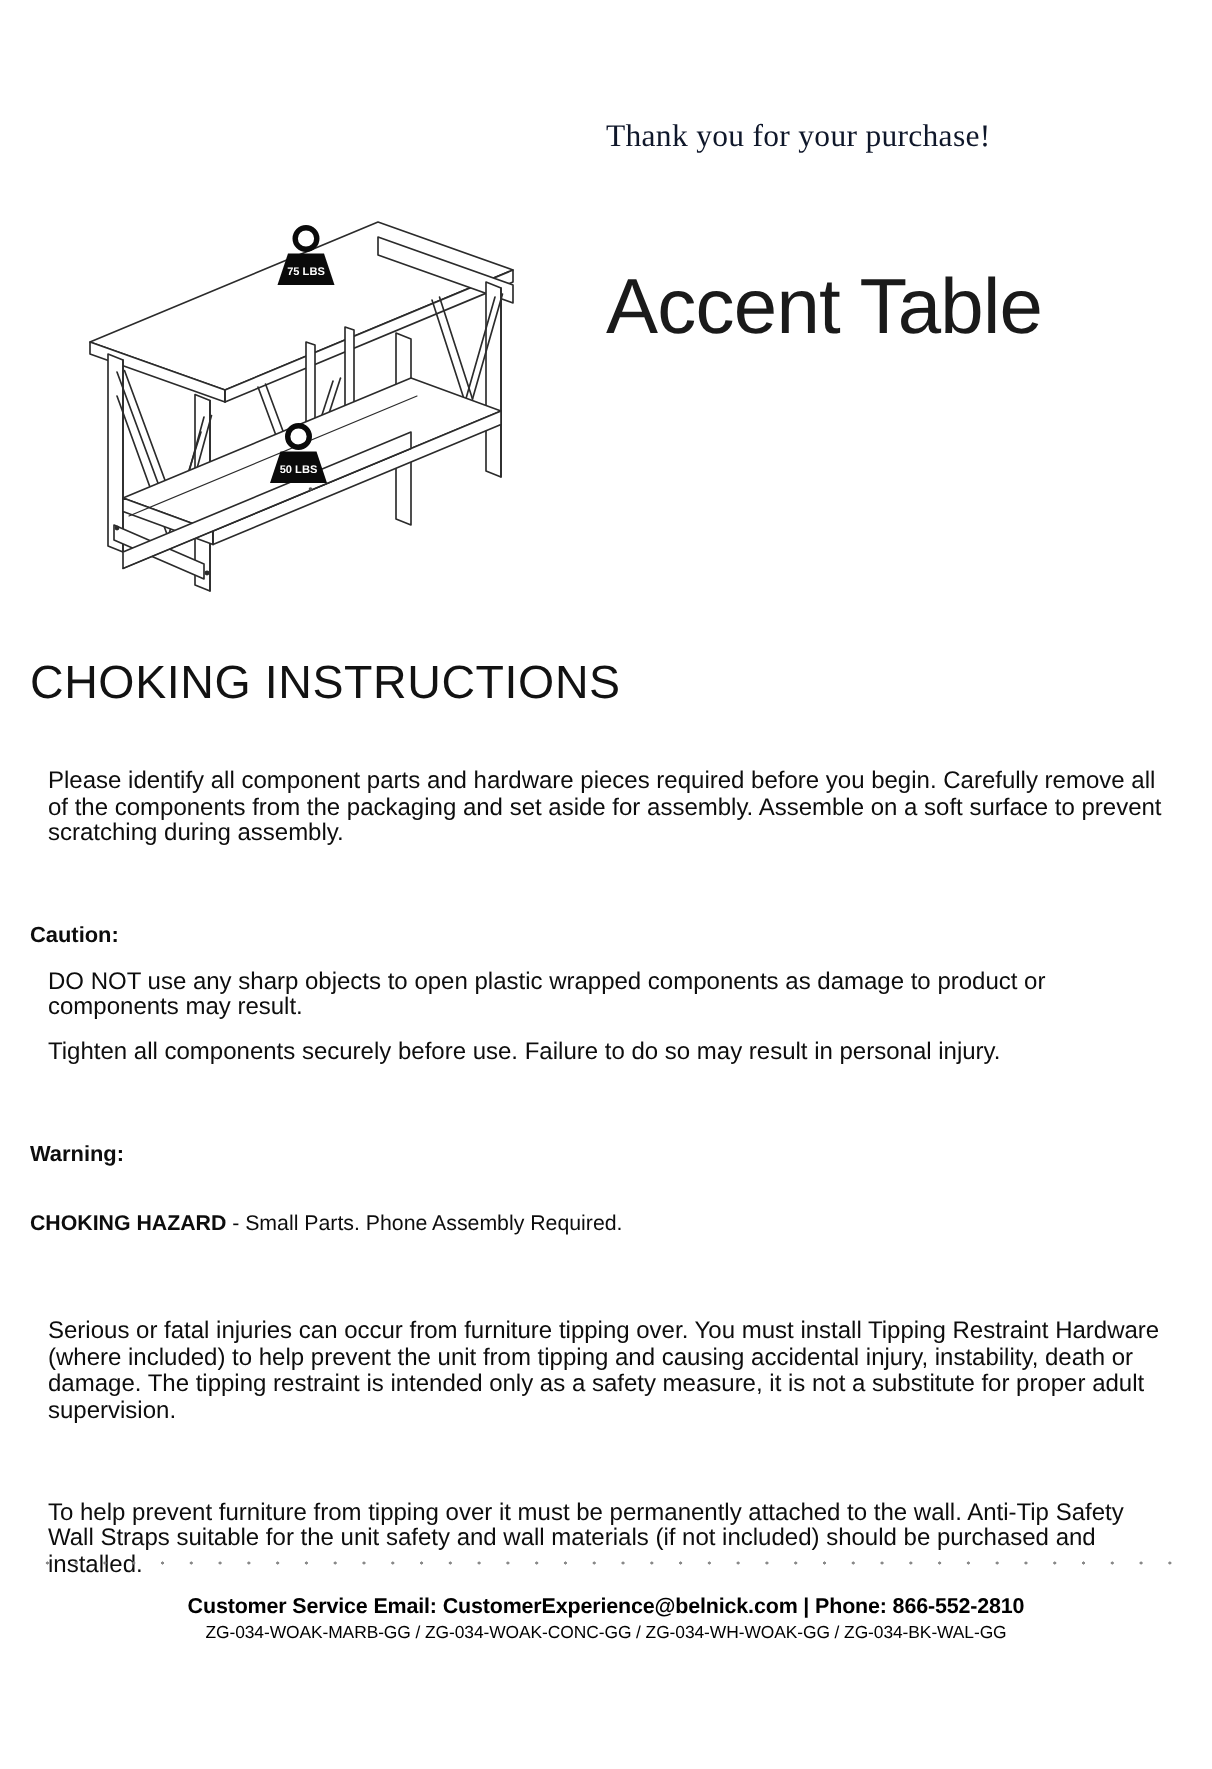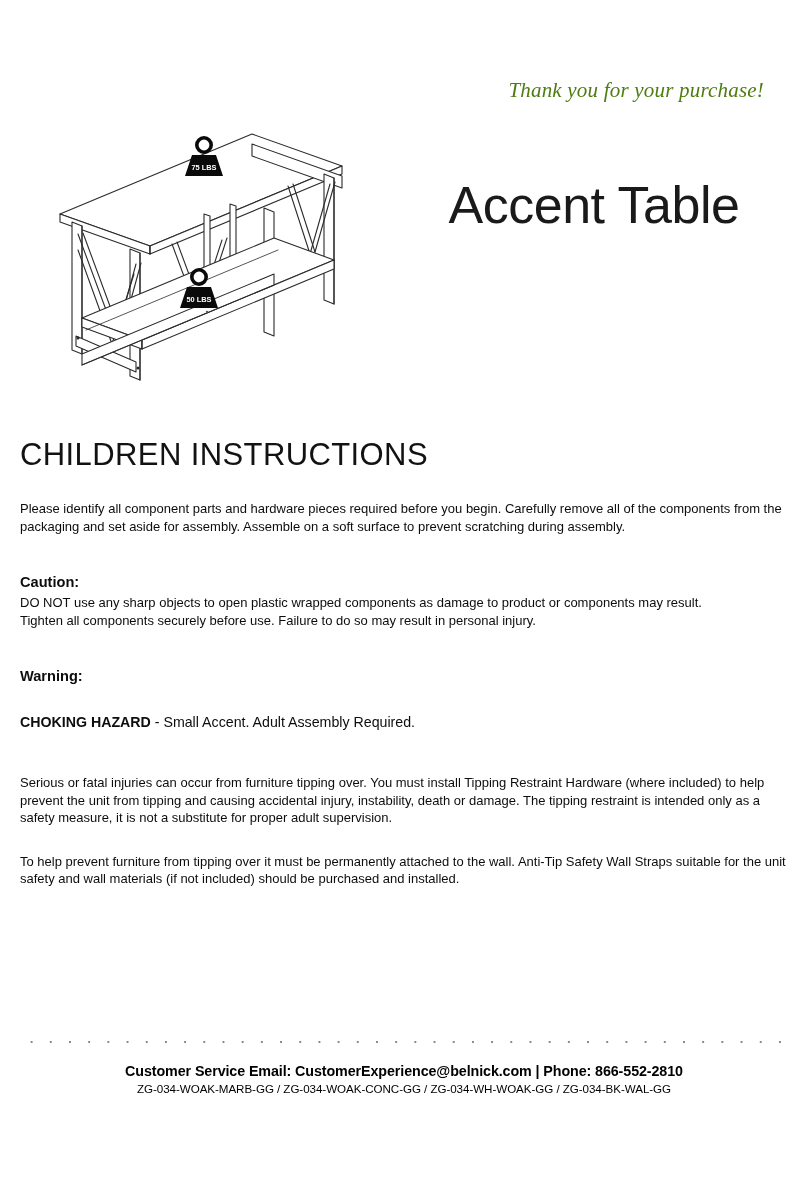--- a/index.html
+++ b/index.html
@@ -30,47 +30,46 @@
     top: 0;
     width: 808px;
     height: 420px;
   }
 
   .thankyou {
     position: absolute;
     left: 404px;
     top: 78px;
     width: 360px;
-    text-align: right;
+    text-align: left;
     font-family: "Liberation Serif", serif;
-    font-style: italic;
     font-size: 21px;
     letter-spacing: 0.2px;
-    color: #4d7c0f;
+    color: #0f172a;
     white-space: nowrap;
   }
 
   .product-title {
     position: absolute;
     left: 404px;
     top: 175px;
     width: 380px;
-    text-align: center;
+    text-align: left;
     font-family: "Liberation Sans", sans-serif;
     font-weight: 400;
     font-size: 52px;
     letter-spacing: -0.5px;
     color: #1a1a1a;
     white-space: nowrap;
   }
 
   .illustration {
     position: absolute;
     left: 52px;
-    top: 122px;
+    top: 136px;
     width: 330px;
     height: 270px;
   }
   .illustration svg { display: block; }
 
   
   .assembly-heading {
     position: absolute;
     left: 20px;
     top: 437px;
@@ -94,22 +93,22 @@
   }
 
   .sec-title {
     font-weight: bold;
     font-size: 14.6px;
     line-height: 19px;
     margin: 0 0 2px 0;
   }
 
   .sec-body {
-    margin: 0;
-    font-size: 13px;
+    margin: 12px;
+    font-size: 16px;
     line-height: 17.6px;
   }
 
   .gap-lg { height: 38px; }
   .gap-md { height: 26px; }
   .gap-sm { height: 16px; }
 
   .strong-inline { font-weight: bold; margin-top: 19px; }
 
   .warn-line {
@@ -235,21 +234,21 @@
 
         <g>
           <circle cx="147" cy="155" r="7.2" fill="none" stroke="#0a0a0a" stroke-width="3.6"></circle>
           <path d="M135,165 L159,165 L166,186 L128,186 Z" fill="#0a0a0a"></path>
           <text x="147" y="179.5" font-family="Liberation Sans, sans-serif" font-size="7.4" font-weight="bold" fill="#ffffff" text-anchor="middle">50 LBS</text>
         </g>
       </svg>
     </div>
   </div>
 
-  <div class="assembly-heading">CHILDREN INSTRUCTIONS</div>
+  <div class="assembly-heading">CHOKING INSTRUCTIONS</div>
 
   <div class="content">
 
     <div>
       <p class="sec-body">Please identify all component parts and hardware pieces required before you begin. Carefully remove all of the components from the packaging and set aside for assembly. Assemble on a soft surface to prevent scratching during assembly.</p>
     </div>
 
     <div class="gap-lg"></div>
 
     <div>
@@ -258,21 +257,21 @@
       <p class="sec-body">Tighten all components securely before use. Failure to do so may result in personal injury.</p>
     </div>
 
     <div class="gap-lg"></div>
 
     <div>
       <p class="sec-title">Warning:</p>
 
       <div class="gap-md"></div>
 
-      <p class="warn-line"><span class="strong-inline">CHOKING HAZARD</span><span> - Small Accent. Adult Assembly Required.</span></p>
+      <p class="warn-line"><span class="strong-inline">CHOKING HAZARD</span><span> - Small Parts. Phone Assembly Required.</span></p>
 
       <div class="gap-sm"></div>
 
 
       <div class="gap-md"></div>
 
       <p class="sec-body">Serious or fatal injuries can occur from furniture tipping over. You must install Tipping Restraint Hardware (where included) to help prevent the unit from tipping and causing accidental injury, instability, death or damage. The tipping restraint is intended only as a safety measure, it is not a substitute for proper adult supervision.</p>
 
       <div class="gap-md"></div>
 

